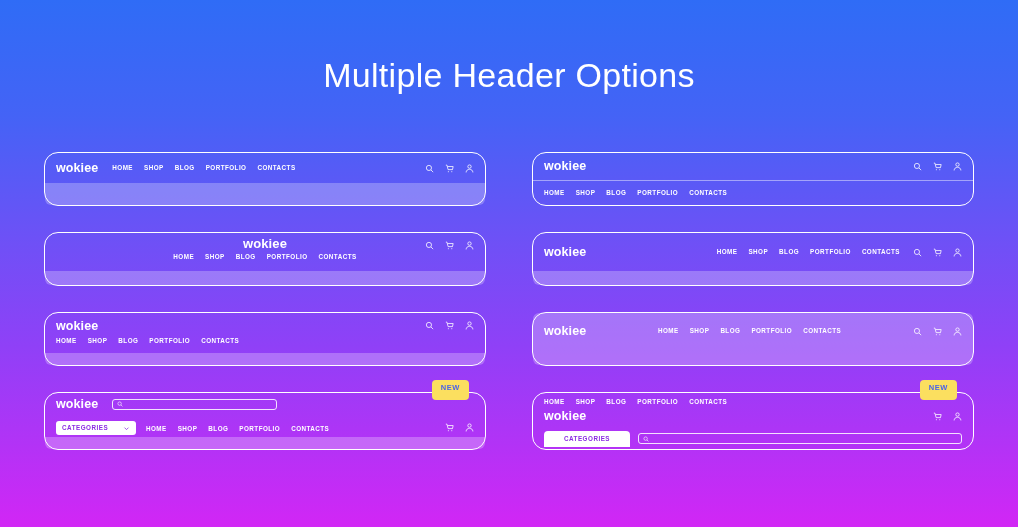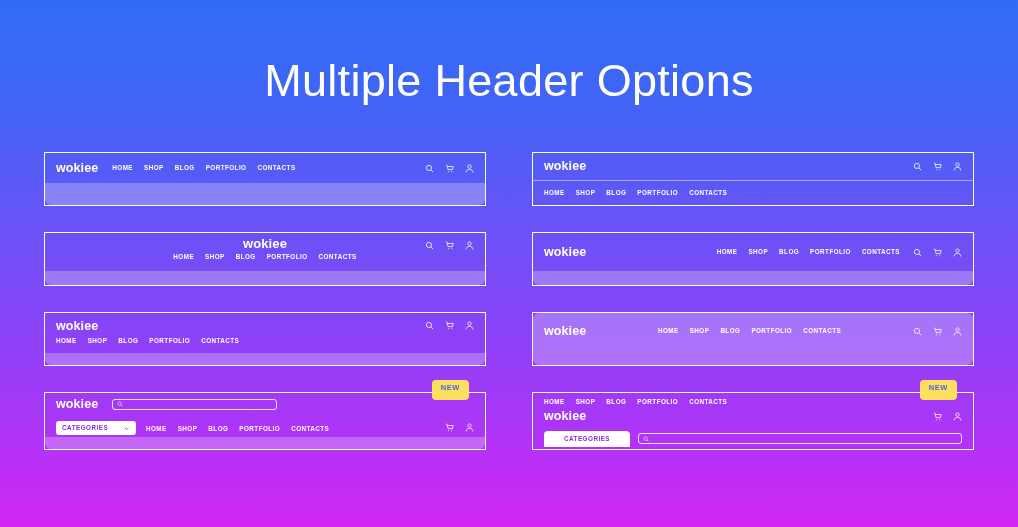--- a/index.html
+++ b/index.html
@@ -23,42 +23,42 @@
   }
 
   
   .page-title {
     position: absolute;
     top: 58px;
     left: 0;
     width: 100%;
     text-align: center;
     color: #ffffff;
-    font-size: 45px;
+    font-size: 34px;
     font-weight: 400;
     letter-spacing: 0.3px;
     line-height: 1;
   }
 
   
   .cards-grid {
     position: absolute;
     top: 152px;
     left: 44px;
     width: 930px;
     display: grid;
     grid-template-columns: 442px 442px;
     column-gap: 46px;
     row-gap: 26px;
   }
 
   .card {
     position: relative;
     border: 1.4px solid #ffffff;
-    border-radius: 0;
+    border-radius: 14px;
     height: 54px;
     overflow: visible;
   }
 
   .card-inner {
     position: absolute;
     inset: 0;
     border-radius: 6px;
     overflow: hidden;
     display: flex;

